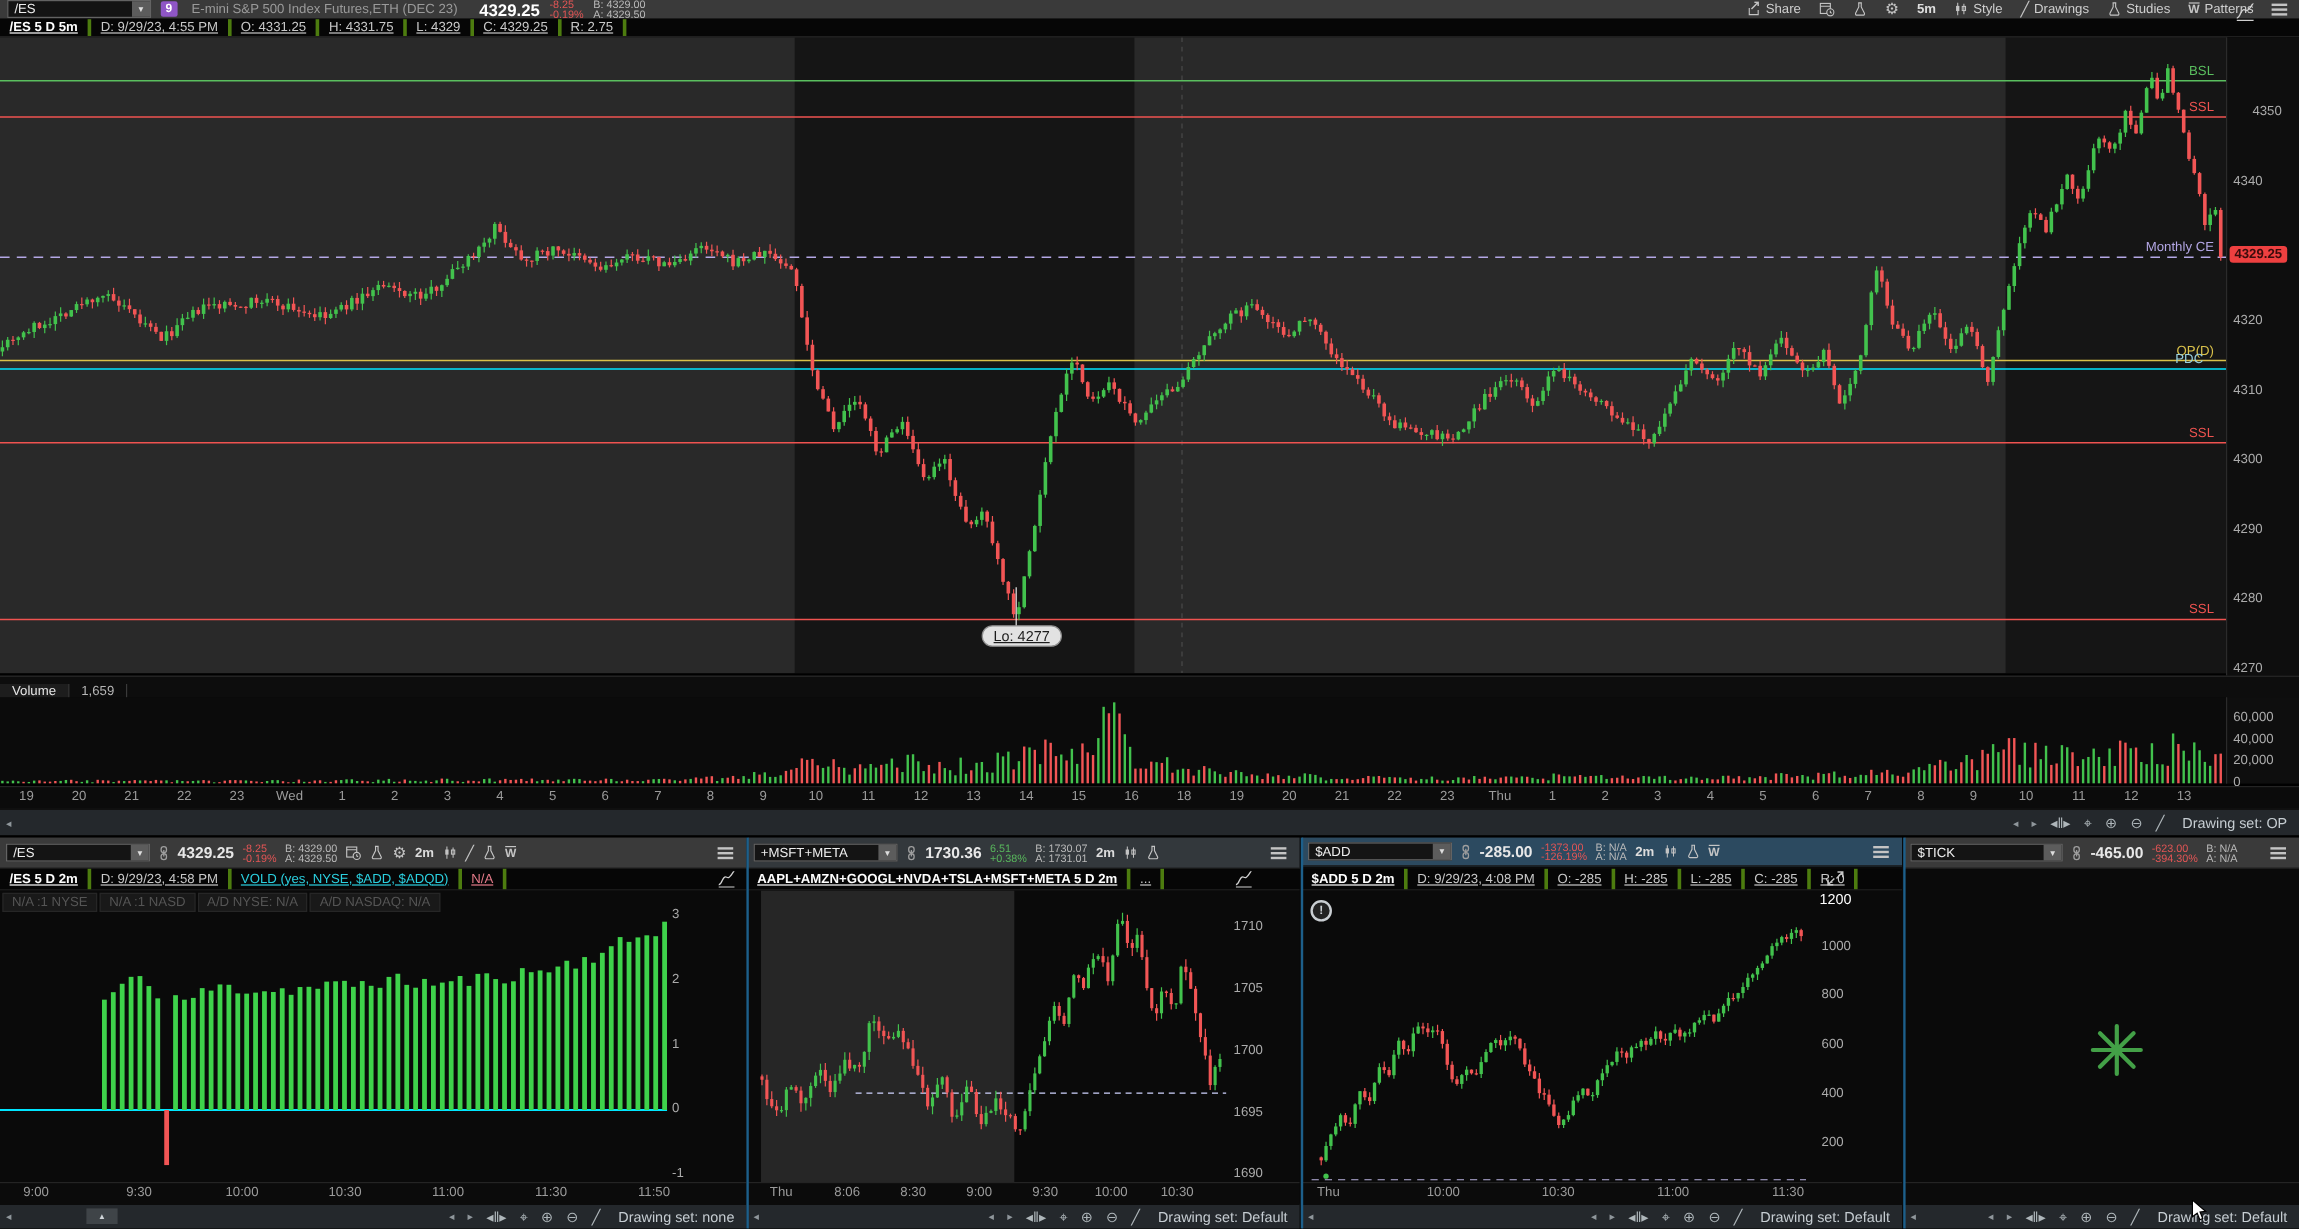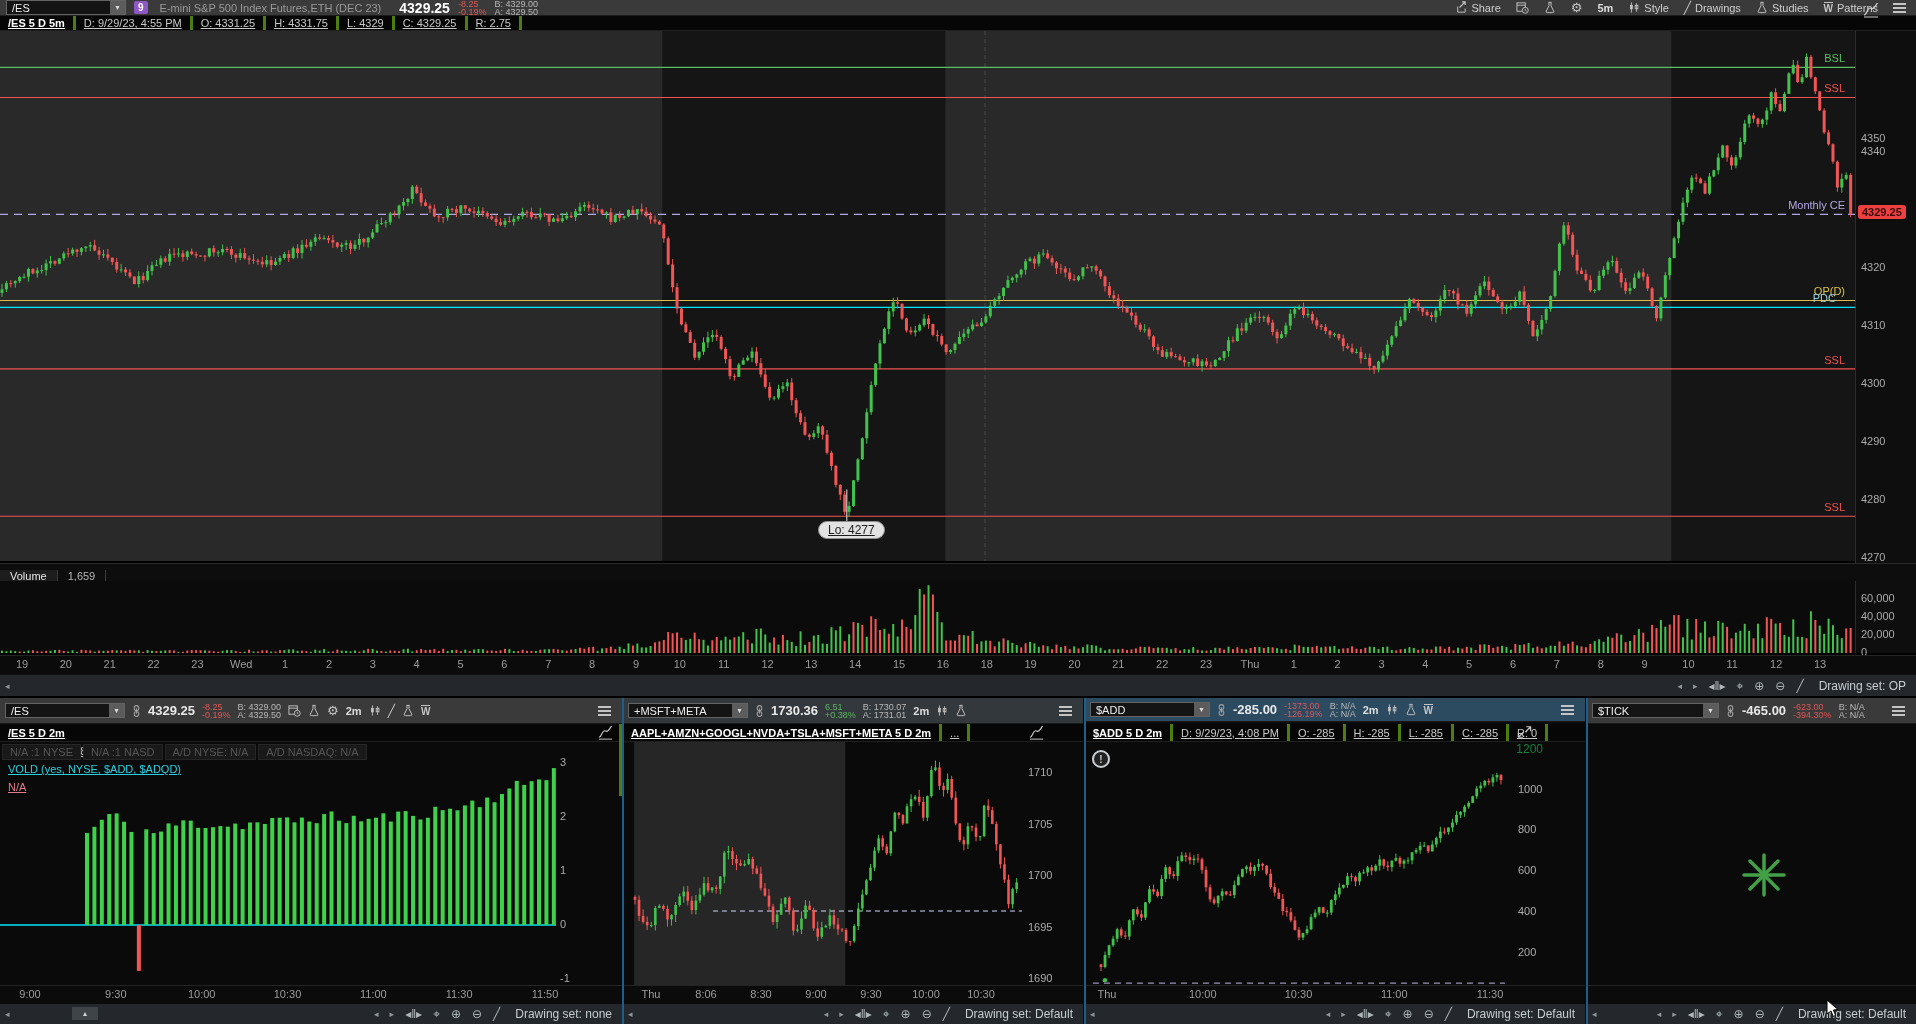--- a/index.html
+++ b/index.html
@@ -47,21 +47,21 @@
   .sb-ic.small{font-size:9px;color:#8f969b;}
   .sb-txt{margin-left:4px;}
   .lowtip{position:absolute;background:#e2e2e2;color:#1c1c1c;font-size:12px;border-radius:10px;padding:1px 9px;border:1px solid #8f8f8f;white-space:nowrap;text-decoration:underline;}
   .ovcell{background:#191919;border:1px solid #262626;color:#555;font-size:11px;padding:1px 7px;white-space:nowrap;}
   .warn{position:absolute;width:14px;height:14px;border-radius:50%;border:2px solid #c9ced2;color:#c9ced2;
         font-size:10px;font-weight:bold;display:flex;align-items:center;justify-content:center;background:#222;}
   .cornic{position:absolute;}
   .ptool{display:flex;align-items:center;gap:7px;padding:0 5px;font-size:11px;color:#ccc;box-sizing:border-box;border-bottom:1px solid #191919;}
   .pprice{font-weight:bold;font-size:13px;color:#e8e8e8;}
   .ptf{color:#ddd;font-weight:bold;}
-  .corner1200{position:absolute;color:#15803d;font-size:12px;}
+  .corner1200{position:absolute;color:#ffffff;font-size:12px;text-align:center;}
   .handlebox{position:absolute;width:26px;height:13px;background:#3f4448;color:#cfd4d8;font-size:8px;
              display:flex;align-items:center;justify-content:center;}
 </style>
 </head>
 <body>
 
 <div id="app">
 
   <div class="topbar abs">
     <div class="symbox" style="width:118px">
@@ -1011,21 +1011,21 @@
         <text x="1836" y="271.4400000000011" text-anchor="end" font-size="11" font-family="Liberation Sans, sans-serif" fill="#9ad1e0">PDC</text>
         <text x="1845" y="332.91999999999786" text-anchor="end" font-size="11" font-family="Liberation Sans, sans-serif" fill="#ef5350">SSL</text>
         <text x="1845" y="480.24000000000103" text-anchor="end" font-size="11" font-family="Liberation Sans, sans-serif" fill="#ef5350">SSL</text>
         <line x1="846.822996" y1="458.4" x2="846.822996" y2="492.4" stroke="#e8e8e8" stroke-width="1"></line>
       </svg>
     <div class="lowtip" id="low-tip" style="left:818px;top:490px;">
       <span>Lo: 4277</span></div>
   </div>
   <div id="main-axis" class="abs axiscol" style="left:1855px;top:31px;width:61px;height:532px;">
     <div class="pricebadge" style="top:174px;">4329.25</div>
-  <span class="ytick" style="left: 5px; top: 56px; margin-top: 45px;">4350</span>
+  <span class="ytick" style="left: 21px; top: 56px;">4350</span>
       <span class="ytick" style="left: 5px; top: 114px;">4340</span>
       <span class="ytick" style="left: 5px; top: 230px;">4320</span>
       <span class="ytick" style="left: 5px; top: 288px;">4310</span>
       <span class="ytick" style="left: 5px; top: 346px;">4300</span>
       <span class="ytick" style="left: 5px; top: 404px;">4290</span>
       <span class="ytick" style="left: 5px; top: 462px;">4280</span>
       <span class="ytick" style="left: 5px; top: 520px;">4270</span>
     </div>
   <div class="cornic" style="left:1862px;top:3px;">
     <svg width="18" height="16" viewBox="0 0 18 16">
@@ -1577,21 +1577,21 @@
           </span>
           <span class="icwrap">
             <span class="wpat">W</span>
           </span>
           <span class="menuic" style="margin-left: auto; padding-right: 6px;">
             <div></div>
             <div></div>
             <div></div>
           </span>
         </div>
-        <div class="datarow" style="position: absolute; left: 0px; top: 26px; width: 100%; height: 18px; flex-direction: column;">
+        <div class="datarow" style="position: absolute; left: 0px; top: 26px; width: 100%; height: 18px;">
           <span class="cell title">/ES 5 D 2m</span>
           <span class="cell">D: 9/29/23, 4:58 PM</span>
           <span class="cell cyan">VOLD (yes, NYSE, $ADD, $ADQD)</span>
           <span class="cell pink">N/A</span>
         </div>
         <div class="statusbar" style="position: absolute; left: 0px; top: 305px; width: 100%; height: 21px;">
           <span class="sb-ic small" style="margin-left: 5px;">◂</span>
           <span class="handlebox" style="left: 72px; top: 3px;">▴</span>
           <span class="sb-right">
             <span class="sb-ic small">◂</span>

